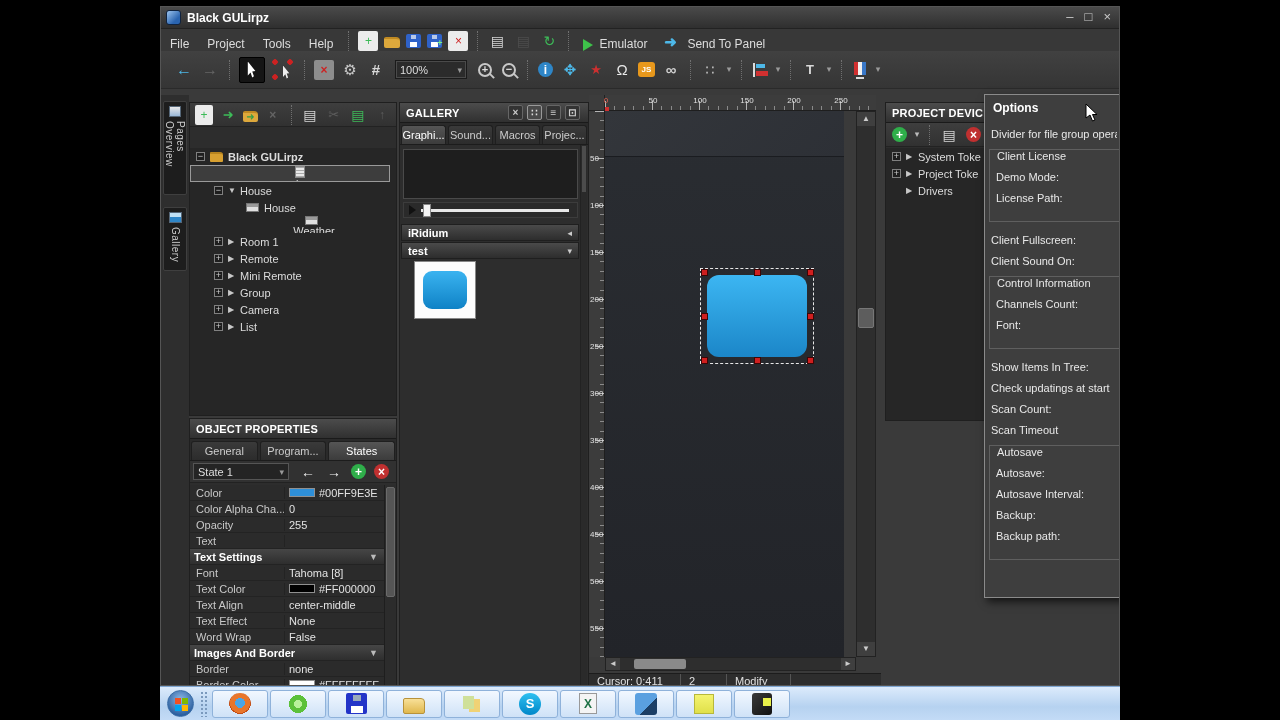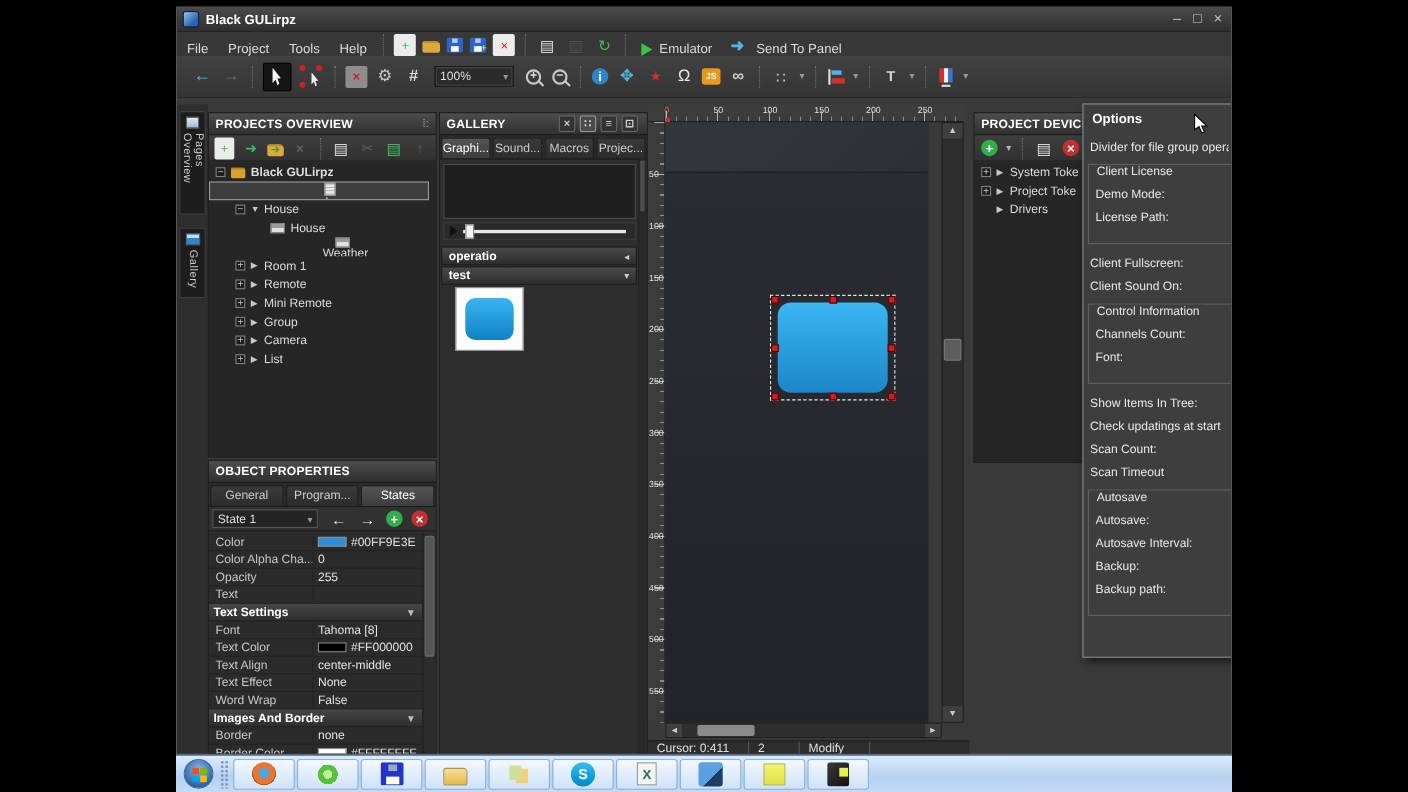--- a/index.html
+++ b/index.html
@@ -239,25 +239,20 @@
       <span class="ic-pages"></span>
       <span class="vtext">Pages Overview</span>
     </div>
     <div class="sidetab" style="top:112px;height:64px">
       <span class="ic-gallery"></span>
       <span class="vtext">Gallery</span>
     </div>
   </div>
 
   <div class="panel" style="left:28px;top:95px;width:208px;height:314px">
-    <div class="phead">
-      <span>PROJECTS OVERVIEW</span>
-      <span class="spacer"></span>
-      <span style="font-weight:normal;color:#aaa;font-size:10px">⁞:</span>
-    </div>
     <div class="ptools">
         <span class="tbi " style="color: rgb(61, 187, 88); background: rgb(236, 236, 236);">+</span>
         <span class="tbi " style="color: rgb(61, 187, 88); font-size: 13px;">➜</span>
         <span class="tbi folder-shape" style="color: rgb(47, 158, 72); font-size: 10px;">➜</span>
         <span class="tbi " style="color: rgb(153, 153, 153); font-weight: bold; opacity: 0.45;">×</span>
         <span class="vsep"></span>
         <span class="tbi " style="color: rgb(216, 216, 216); font-size: 14px;">▤</span>
         <span class="tbi " style="color: rgb(136, 136, 136); font-size: 13px; opacity: 0.45;">✂</span>
         <span class="tbi " style="color: rgb(61, 187, 88); font-size: 14px;">▤</span>
         <span class="tbi " style="color: rgb(136, 136, 136); font-weight: bold; opacity: 0.45;">↑</span>
@@ -444,21 +439,21 @@
         <span class="tab">Projec...</span>
       </div>
     <div class="gal-preview"></div>
     <div class="gal-slider">
       <span class="tri"></span>
       <span class="track">
           <span class="sthumb"></span>
         </span>
     </div>
     <div class="gal-section" style="top:121px">
-      <span>operatio</span>
+      <span>iRidium</span>
       <span class="caret">◂</span>
     </div>
     <div class="gal-section" style="top:139px">
       <span>test</span>
       <span class="caret">▾</span>
     </div>
     <div class="gal-thumb">
       <span class="blue"></span>
     </div>
     <div class="gal-scroll">

